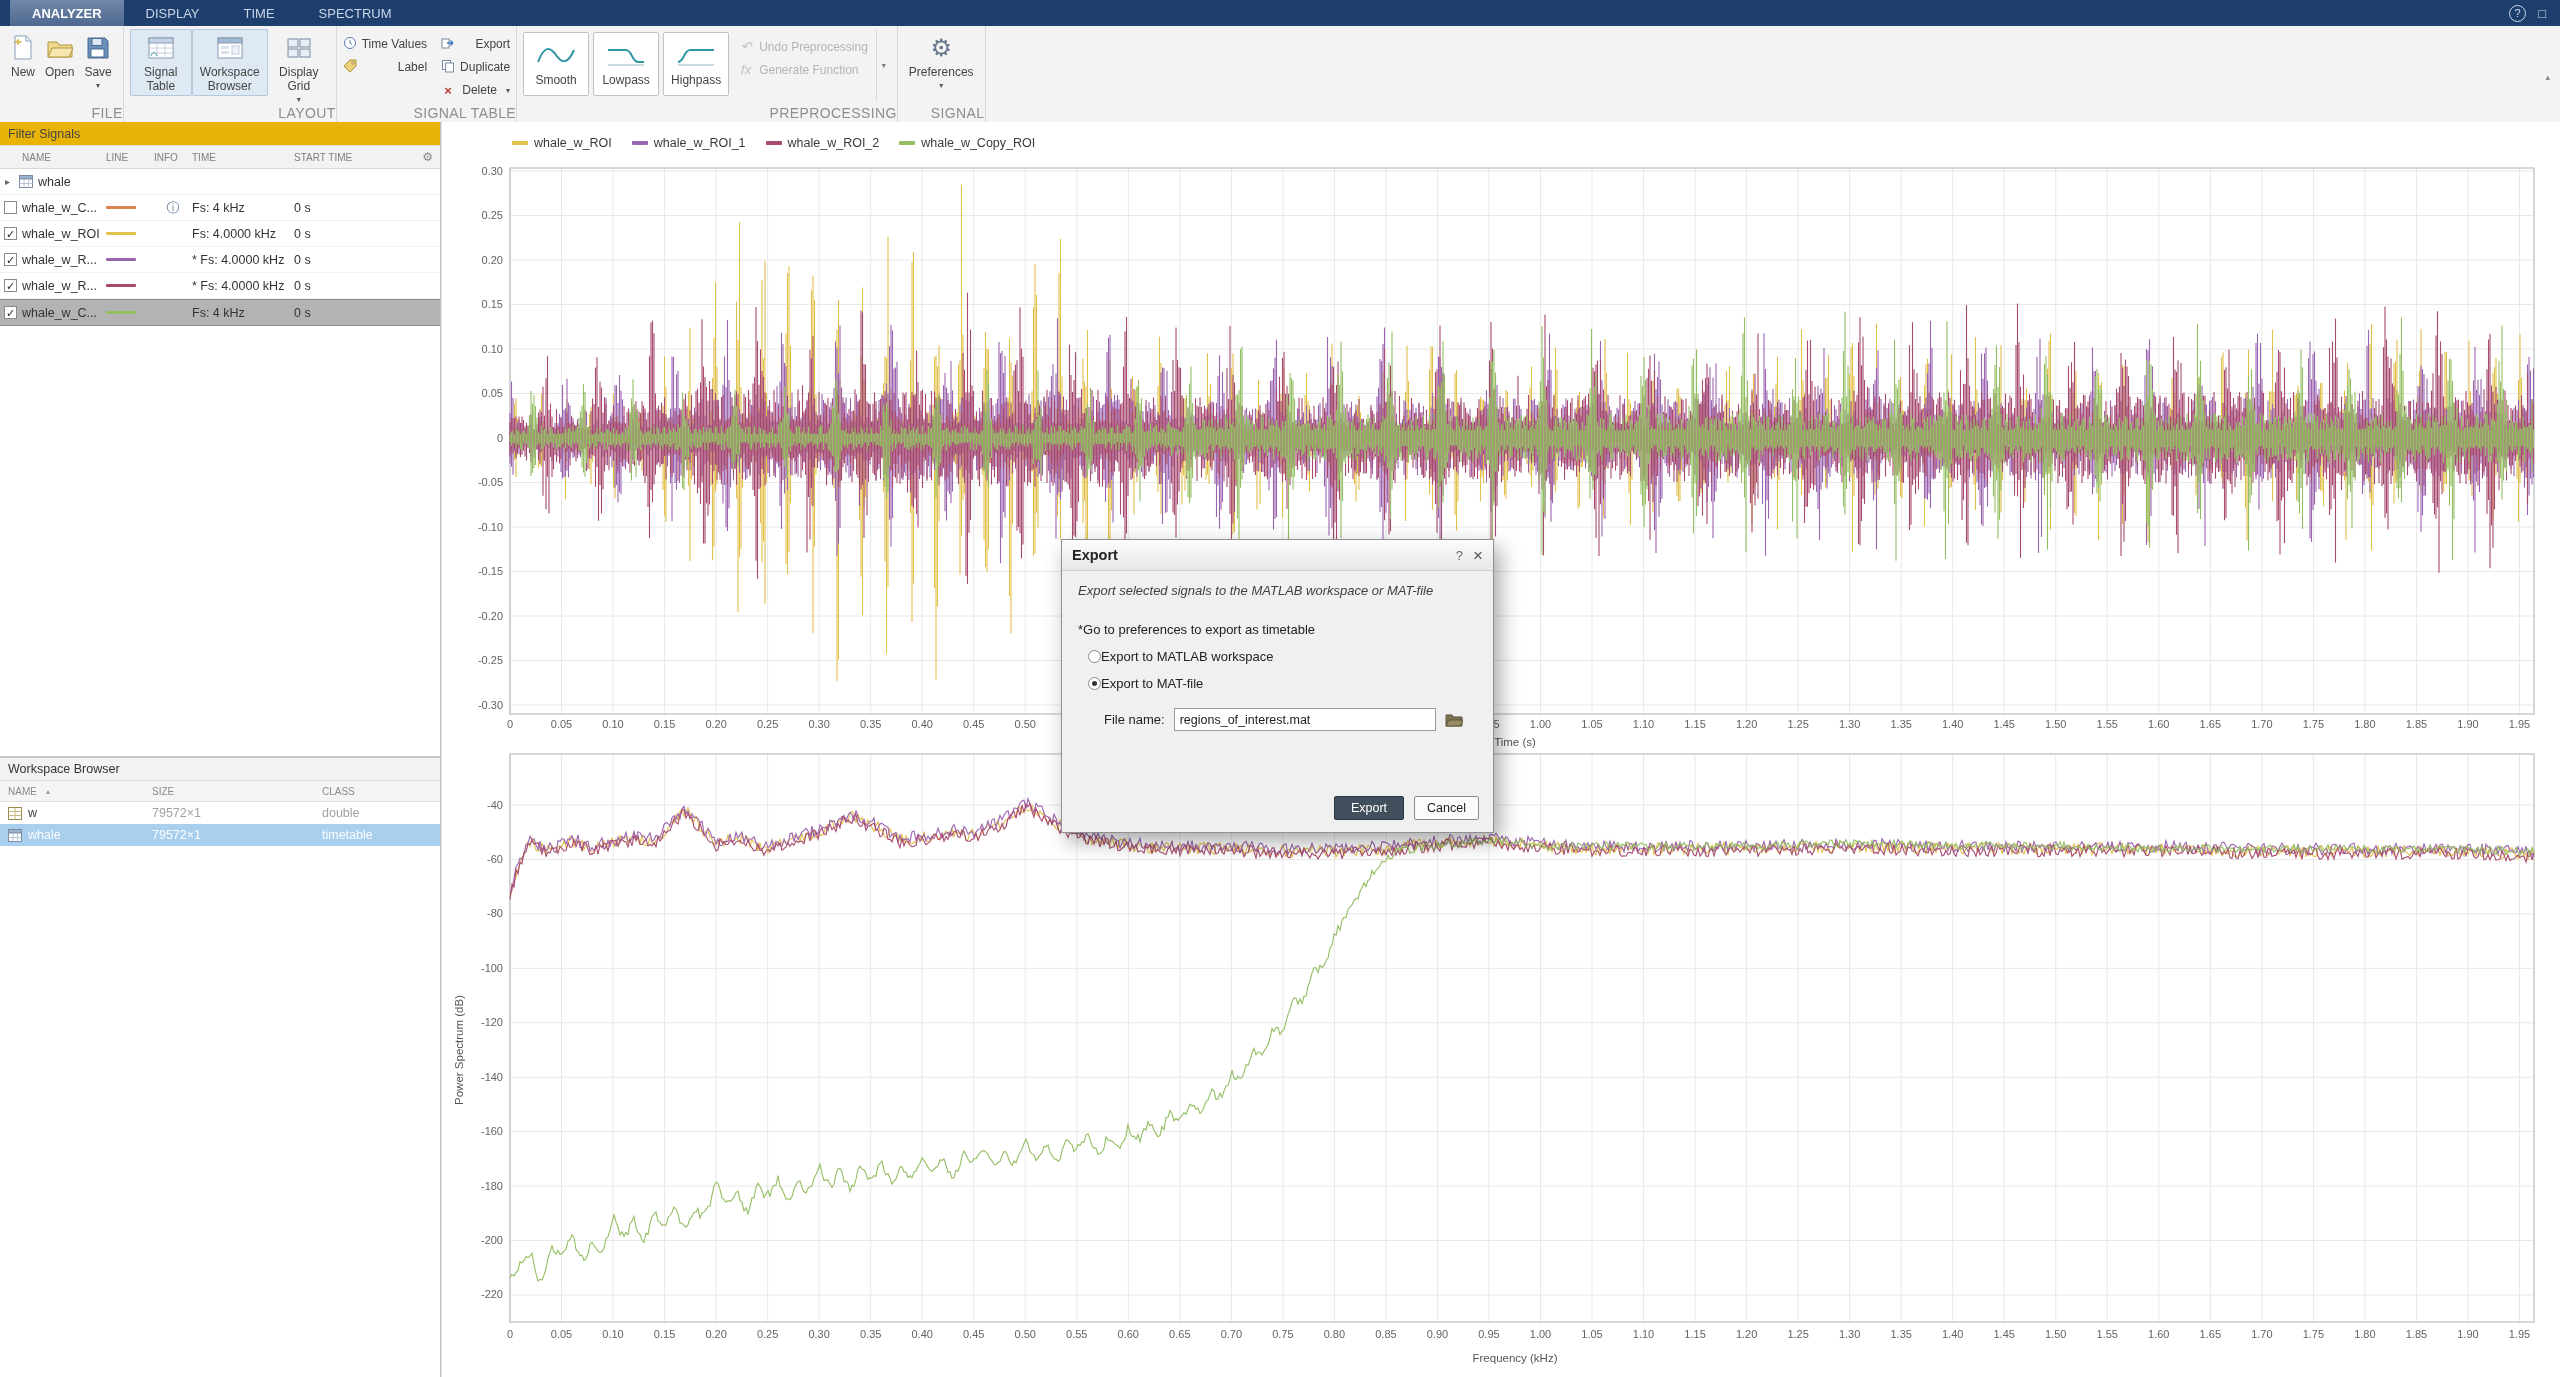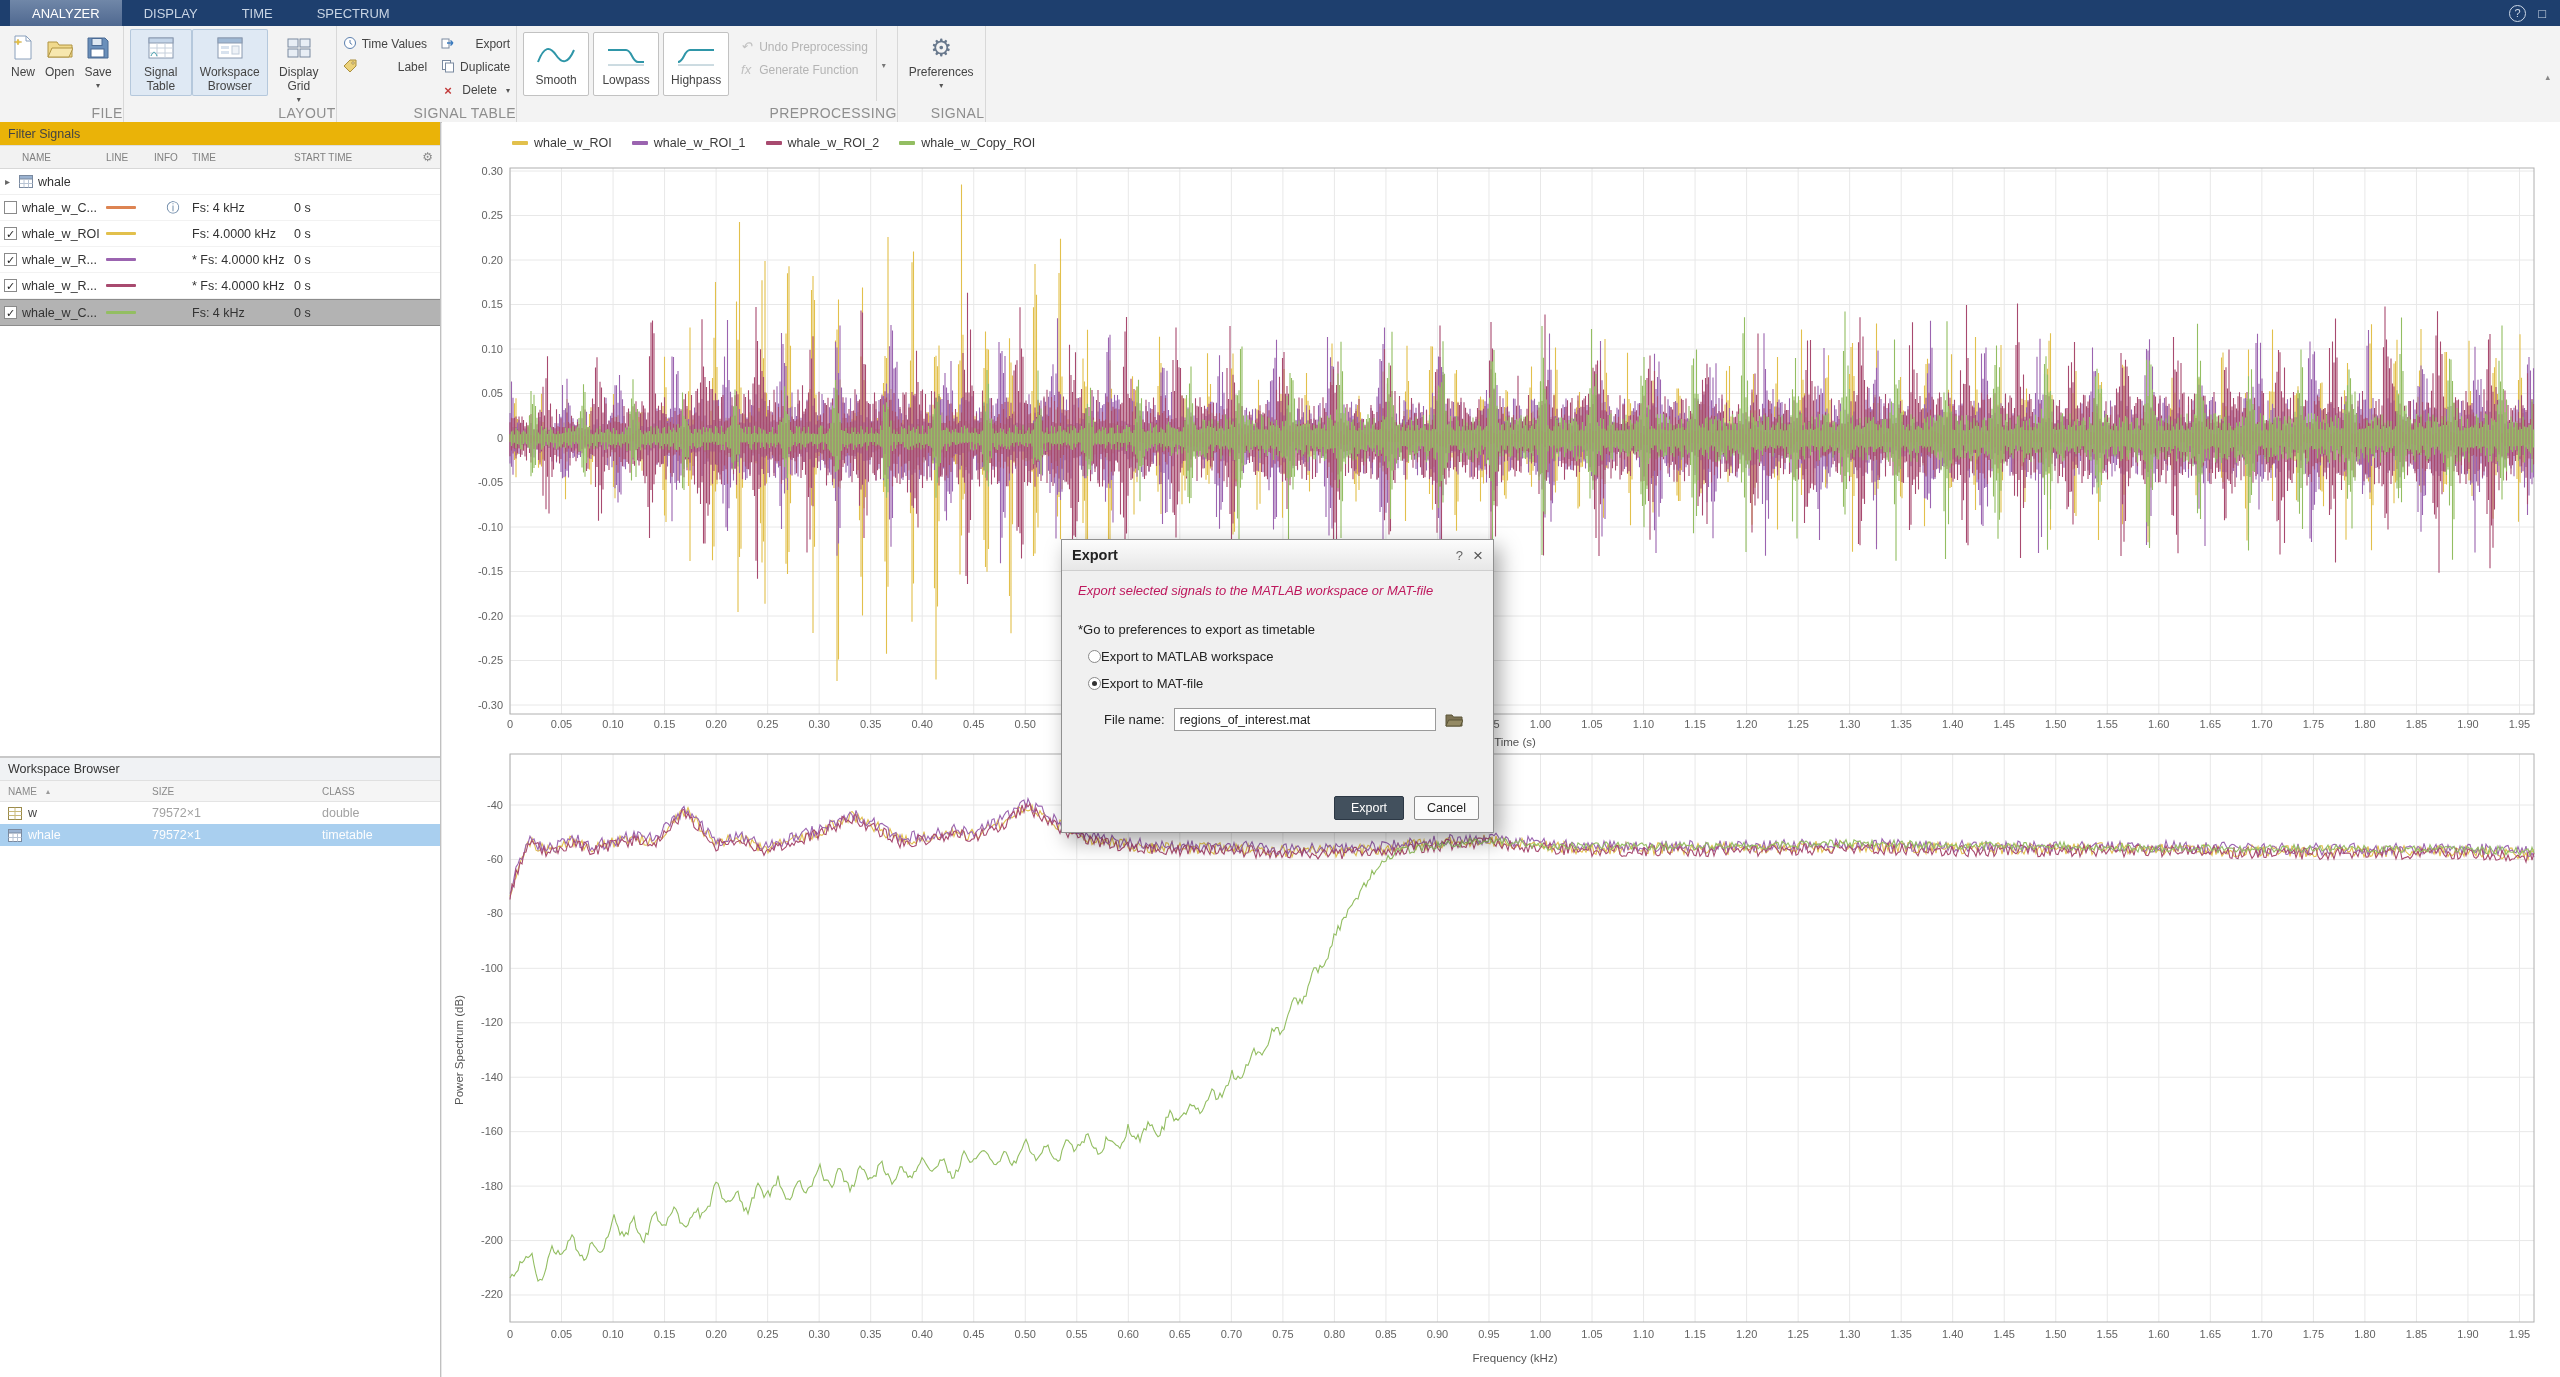--- a/index.html
+++ b/index.html
@@ -2,21 +2,21 @@
 <html><head>
 <meta charset="utf-8">
 <style>
   html,body{margin:0;padding:0;}
   body{width:2560px;height:1377px;position:relative;overflow:hidden;background:#e8e8e8;
        font-family:"Liberation Sans",sans-serif;-webkit-font-smoothing:antialiased;}
   
   .tabbar{position:absolute;top:0;left:0;right:0;height:26px;background:#1e3f6e;display:flex;align-items:stretch;padding-left:10px;box-sizing:border-box;}
   .tab-list{display:flex;}
   .tab{padding:0 22px;font-size:13px;color:#c8d4e4;display:flex;align-items:center;cursor:default;}
-  .tab.active{background:linear-gradient(#7087a8,#4f6890);color:#fff;}
+  .tab.active{background:linear-gradient(#7087a8,#4f6890);color:#fff;font-weight:bold;}
   .tabbar-right{margin-left:auto;display:flex;align-items:center;gap:12px;padding-right:14px;color:#cdd8e6;}
   .tb-help{border:1px solid #cdd8e6;border-radius:50%;width:15px;height:15px;line-height:15px;text-align:center;font-size:11px;}
   .tb-window{font-size:13px;}
   
   .ribbon{position:absolute;top:26px;left:0;right:0;height:96px;background:#f3f3f3;border-bottom:1px solid #c4c4c4;display:flex;}
   .section{position:relative;height:100%;border-right:1px solid #d8d8d8;box-sizing:border-box;padding:3px 6px 14px;}
   .sec-label{position:absolute;bottom:1px;left:0;right:0;text-align:right;font-size:14px;color:#8e8e8e;letter-spacing:.4px;}
   .sec-content{display:flex;height:100%;align-items:flex-start;}
   .bigbtn{display:flex;flex-direction:column;align-items:center;padding:2px 5px;font-size:12px;color:#444;border-radius:2px;}
   .bigbtn .ic{height:30px;display:flex;align-items:center;margin-top:2px;}
@@ -70,21 +70,21 @@
   #plots{position:absolute;left:0;top:0;}
   .tick{font-size:11px;fill:#636363;}
   .axis-label{font-size:11.5px;fill:#555;}
   
   .dialog{position:absolute;left:1061px;top:539px;width:433px;height:294px;background:#f0f0f0;border:1px solid #909090;box-shadow:6px 8px 20px rgba(0,0,0,.35);z-index:40;font-size:13px;color:#222;box-sizing:border-box;}
   .dlg-title{height:30px;display:flex;align-items:center;background:linear-gradient(#fcfcfc,#e7e7e7);border-bottom:1px solid #cfcfcf;padding:0 10px;}
   .dlg-title-text{font-weight:bold;font-size:14.5px;color:#222;}
   .dlg-help{margin-left:auto;color:#666;font-size:13px;padding:0 10px;}
   .dlg-close{color:#555;font-size:17px;line-height:17px;}
   .dlg-body{position:relative;height:calc(100% - 31px);box-sizing:border-box;padding:12px 16px;}
-  .dlg-sub{font-style:italic;margin-bottom:24px;color:#be185d;}
+  .dlg-sub{font-style:italic;margin-bottom:24px;color:#404040;}
   .dlg-note{margin-bottom:8px;}
   .radio-row{display:flex;align-items:center;margin:12px 0 0 10px;}
   .radio{width:13px;height:13px;border:1px solid #8a8a8a;border-radius:50%;background:#fff;position:relative;box-sizing:border-box;flex:none;}
   .radio.on::after{content:"";position:absolute;left:3px;top:3px;right:3px;bottom:3px;background:#333;border-radius:50%;}
   .file-row{display:flex;align-items:center;gap:9px;margin:17px 0 0 26px;}
   .file-input{width:250px;height:21px;border:1px solid #9a9a9a;font-size:12.5px;padding:0 5px;font-family:inherit;background:#fff;color:#222;}
   .browse svg{display:block;}
   .dlg-buttons{position:absolute;right:14px;bottom:12px;display:flex;gap:10px;}
   .btn-primary{background:#42505d;color:#fff;border:1px solid #2c3845;font-size:12.5px;padding:4px 16px;border-radius:2px;font-family:inherit;}
   .btn{background:#fbfbfb;color:#222;border:1px solid #8a8a8a;font-size:12.5px;padding:4px 12px;border-radius:2px;font-family:inherit;}

